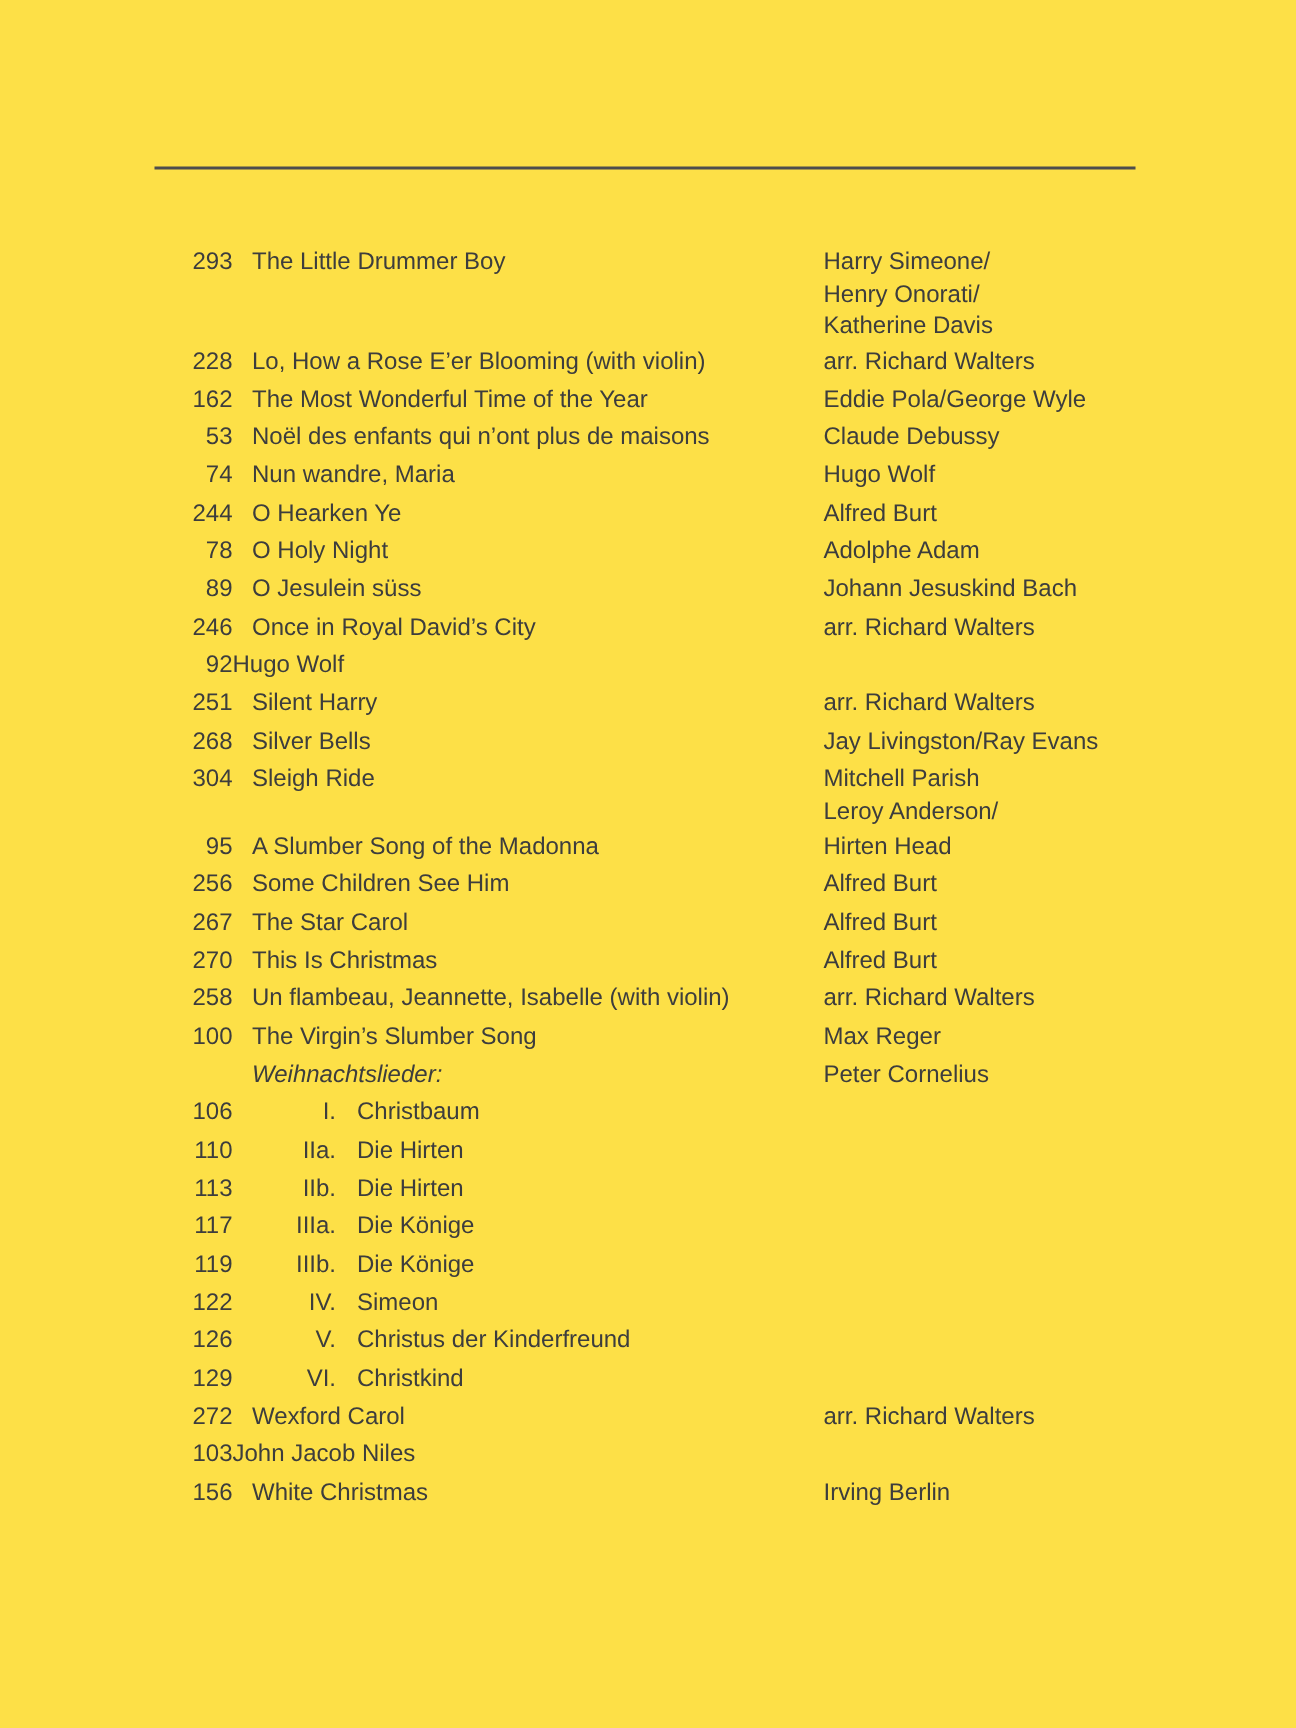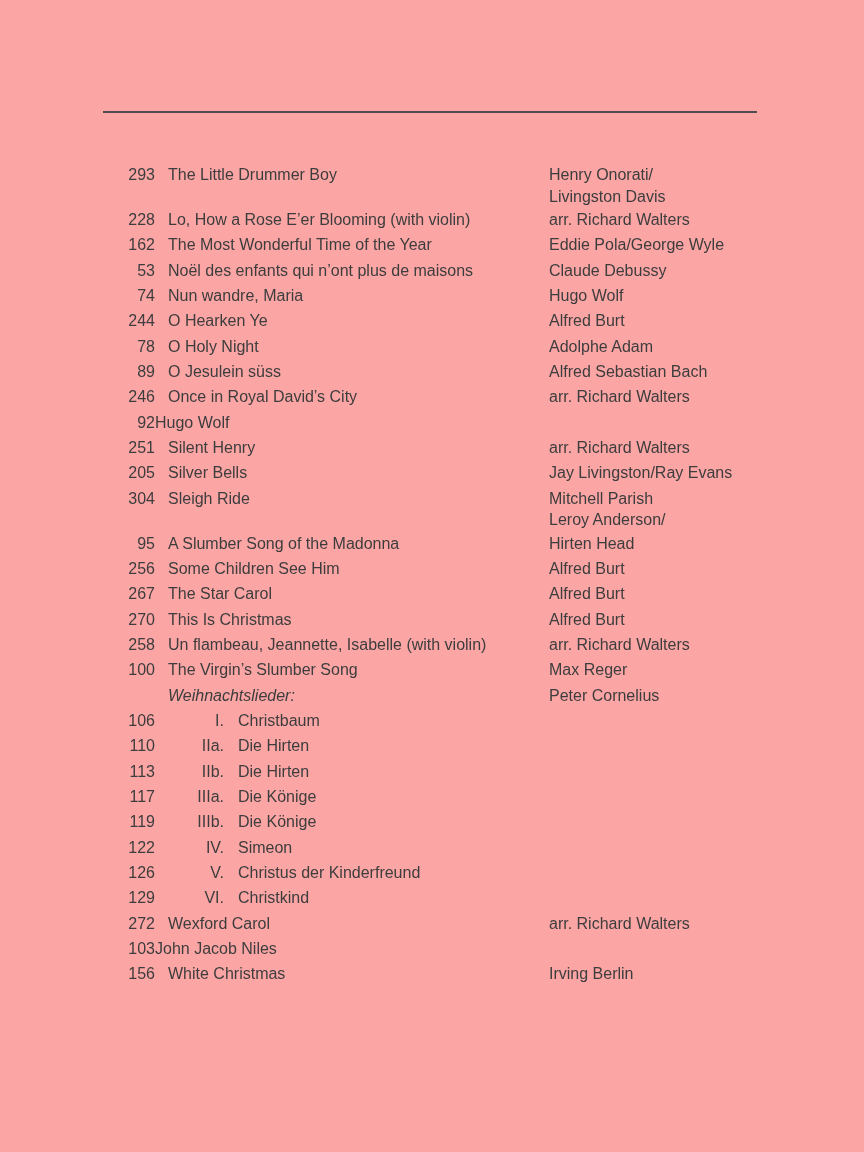--- a/index.html
+++ b/index.html
@@ -11,21 +11,21 @@
     width: 864px;
     height: 1152px;
     position: relative;
     font-family: "Liberation Sans", sans-serif;
     color: #3d3d3d;
     overflow: hidden;
   }
   .page {
     position: absolute;
     inset: 0;
-    background: #fca5a5;
+    background: #fde047;
   }
   .top-rule {
     position: absolute;
     left: 103px;
     top: 111px;
     width: 654px;
     height: 2px;
     background: #4d4d4d;
   }
   .toc {
@@ -78,22 +78,23 @@
 <div class="page">
   <div class="top-rule"></div>
   <div class="toc">
       <div class="row">
     <span class="num">293</span>
     <span class="title-cell">
 
       <span class="title-text">The Little Drummer Boy</span>
     </span>
     <span class="composer">
+          <div class="composer-line">Harry Simeone/</div>
           <div class="composer-line">Henry Onorati/</div>
-          <div class="composer-line">Livingston Davis</div>
+          <div class="composer-line">Katherine Davis</div>
         </span>
   </div>
       <div class="row">
     <span class="num">228</span>
     <span class="title-cell">
 
       <span class="title-text">Lo, How a Rose E’er Blooming (with violin)</span>
     </span>
     <span class="composer">
           <div class="composer-line">arr. Richard Walters</div>
@@ -149,21 +150,21 @@
           <div class="composer-line">Adolphe Adam</div>
         </span>
   </div>
       <div class="row">
     <span class="num">89</span>
     <span class="title-cell">
 
       <span class="title-text">O Jesulein süss</span>
     </span>
     <span class="composer">
-          <div class="composer-line">Alfred Sebastian Bach</div>
+          <div class="composer-line">Johann Jesuskind Bach</div>
         </span>
   </div>
       <div class="row">
     <span class="num">246</span>
     <span class="title-cell">
 
       <span class="title-text">Once in Royal David’s City</span>
     </span>
     <span class="composer">
           <div class="composer-line">arr. Richard Walters</div>
@@ -172,28 +173,28 @@
       <div class="row">
     <span class="num">92</span>
     <span class="composer">
           <div class="composer-line">Hugo Wolf</div>
         </span>
   </div>
       <div class="row">
     <span class="num">251</span>
     <span class="title-cell">
 
-      <span class="title-text">Silent Henry</span>
-    </span>
-    <span class="composer">
-          <div class="composer-line">arr. Richard Walters</div>
-        </span>
-  </div>
-      <div class="row">
-    <span class="num">205</span>
+      <span class="title-text">Silent Harry</span>
+    </span>
+    <span class="composer">
+          <div class="composer-line">arr. Richard Walters</div>
+        </span>
+  </div>
+      <div class="row">
+    <span class="num">268</span>
     <span class="title-cell">
 
       <span class="title-text">Silver Bells</span>
     </span>
     <span class="composer">
           <div class="composer-line">Jay Livingston/Ray Evans</div>
         </span>
   </div>
       <div class="row">
     <span class="num">304</span>

